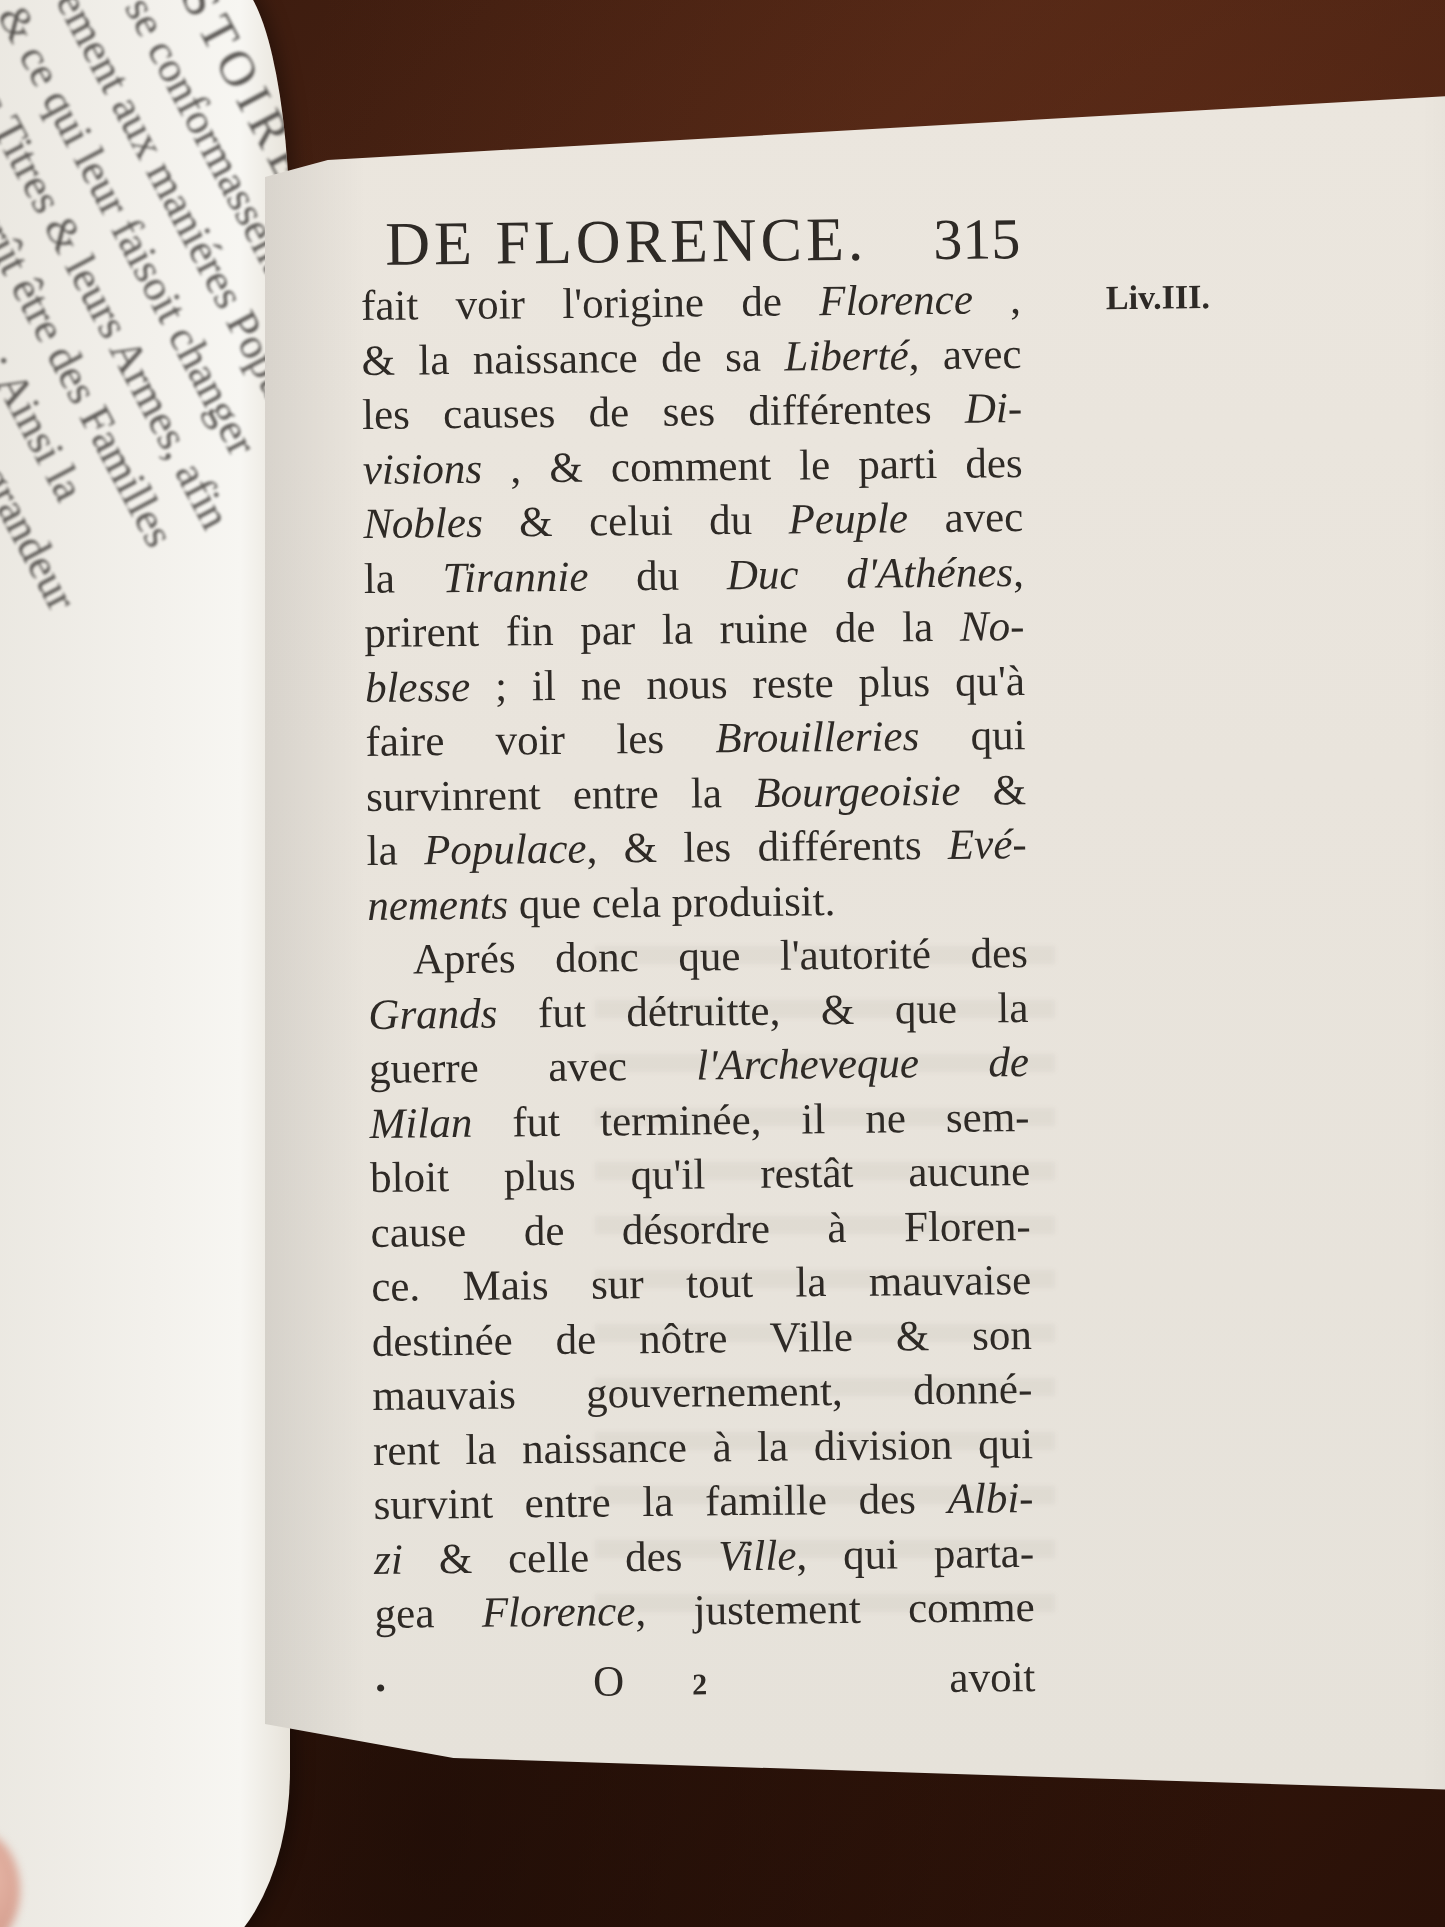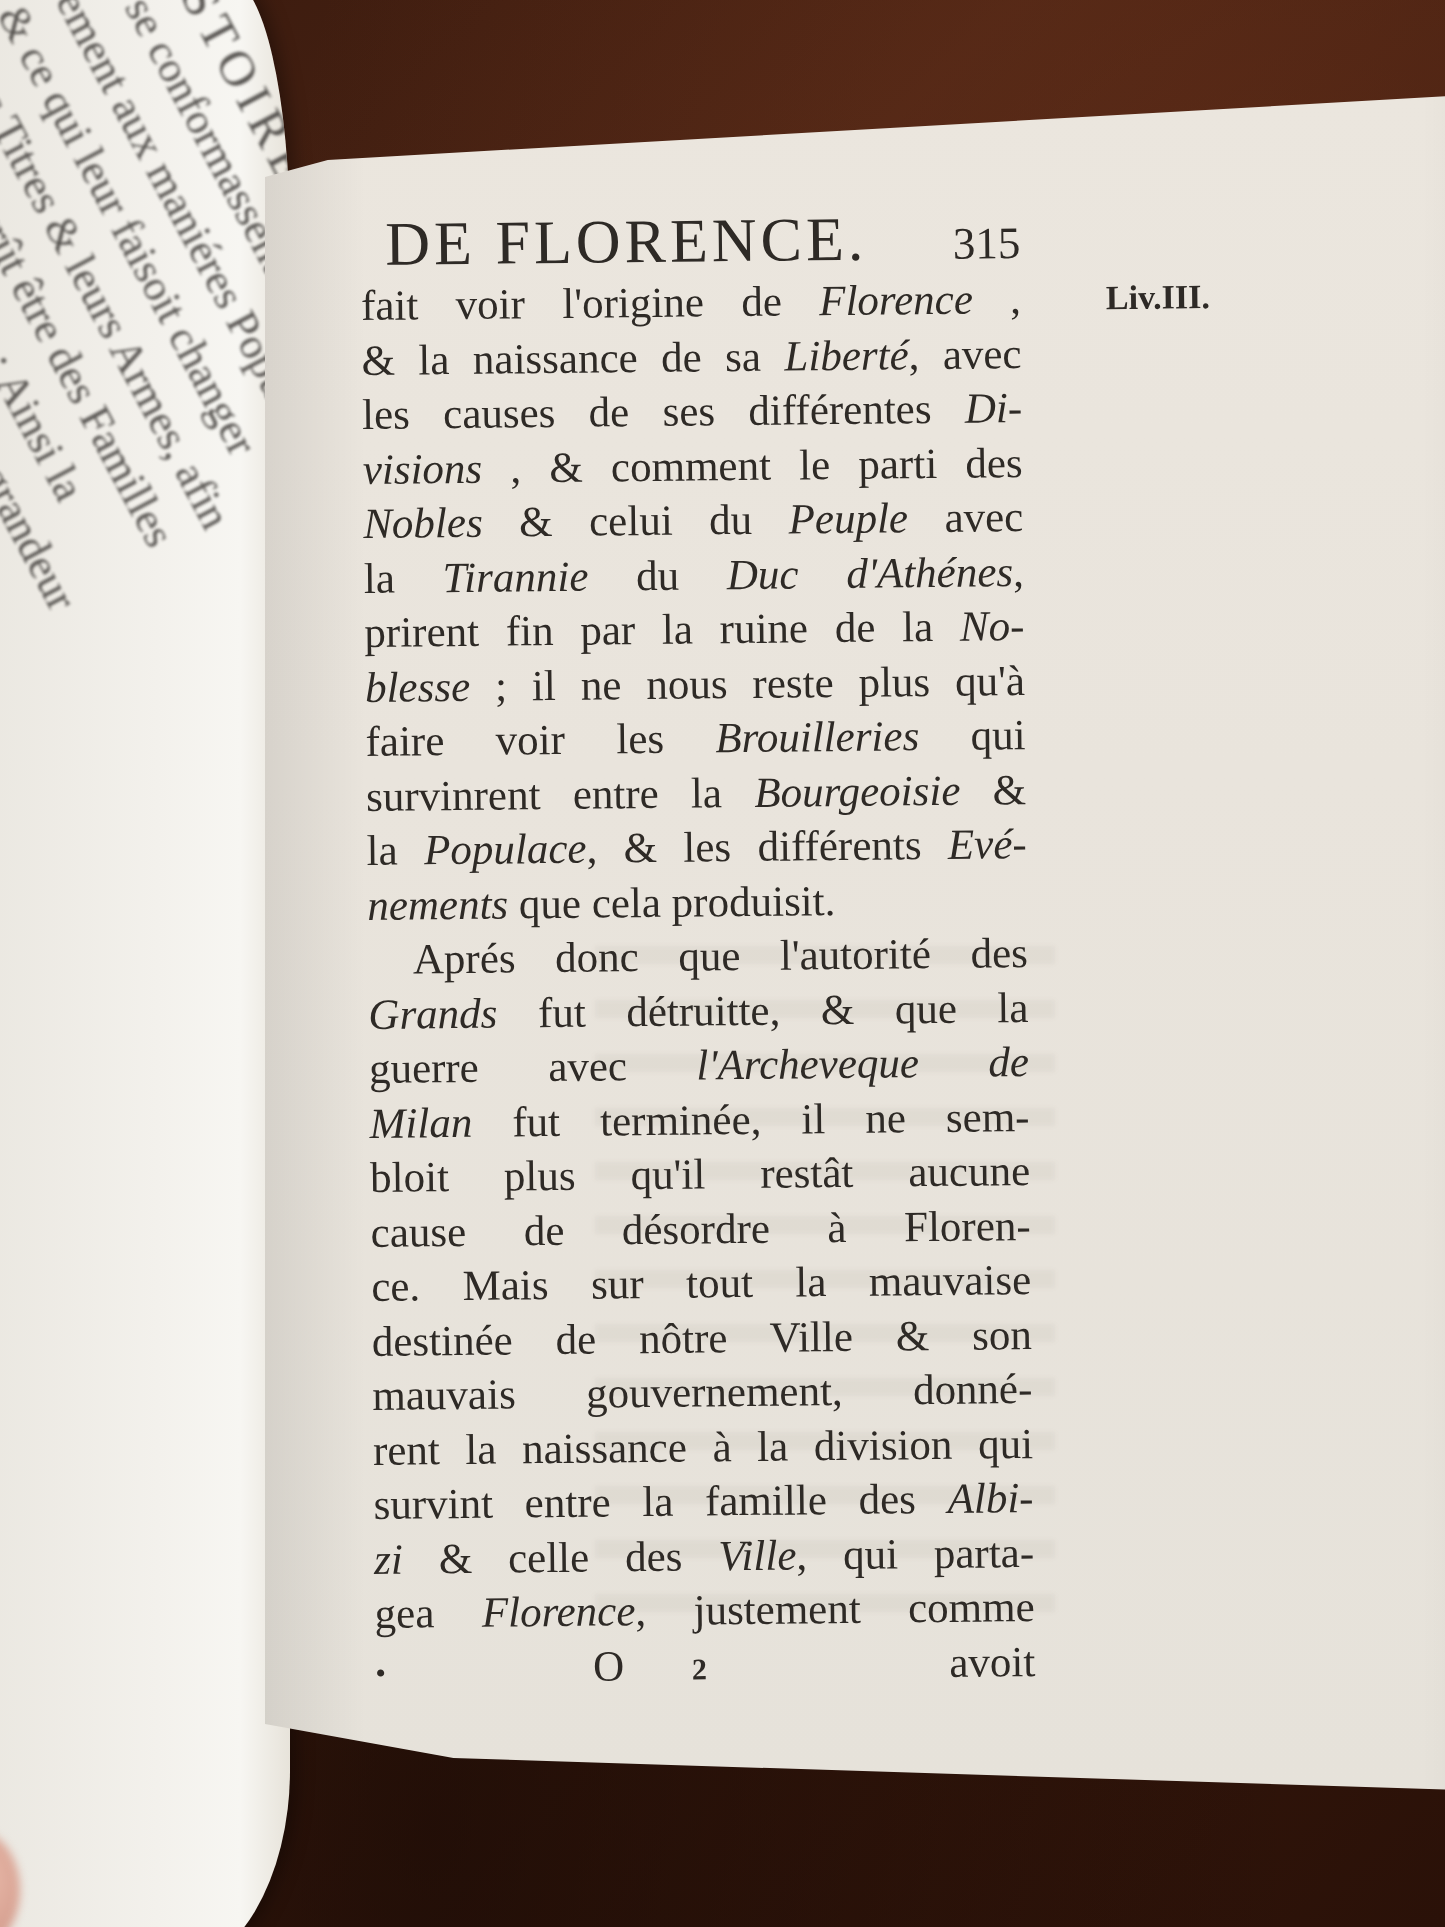--- a/index.html
+++ b/index.html
@@ -51,38 +51,38 @@
     .page-content {
       position: absolute; left: 95px; top: 117px; width: 660px;
       transform: rotate(-0.6deg); transform-origin: 0 0;
       color: #2e2a26;
     }
     .running-head {
       display: flex; align-items: baseline; justify-content: space-between;
       font-size: 62px; letter-spacing: 4px; margin-left: 25px; height: 70px;
     }
     .running-title { font-weight: normal; }
-    .page-number { font-size: 45px; margin-left: 16px; letter-spacing: 0; }
+    .page-number { font-size: 58px; margin-left: 16px; letter-spacing: 0; }
     .margin-note {
       position: absolute; left: 745px; top: 78px; font-size: 34px; font-weight: bold; white-space: nowrap;
     }
     .text-line {
       display: block; font-size: 43px; line-height: 54.5px; height: 54.5px;
       white-space: nowrap; text-align: justify; text-align-last: justify;
     }
     .text-line.indent { padding-left: 45px; }
     .text-line.last { text-align-last: left; }
     .it { font-style: italic; }
     .signature-row {
       display: flex; align-items: baseline; font-size: 43px; height: 54px; margin-top: 2px;
     }
     .signature-dot { width: 220px; font-size: 30px; }
     .signature-mark { width: 100px; }
     .signature-num { font-size: 30px; font-weight: bold; width: 260px; }
-    .catchword { margin-left: auto; }
+    .catchword { margin-left: auto; margin-top: 15px; }
     .showthrough {
       position: absolute; left: 330px; top: 820px; width: 460px; height: 700px;
       background: repeating-linear-gradient(0deg, rgba(90,80,70,0.05) 0 18px, transparent 18px 54px);
       filter: blur(2px);
     }
   </style>
 </head>
 <body>
 
 <div class="table-surface"></div>

